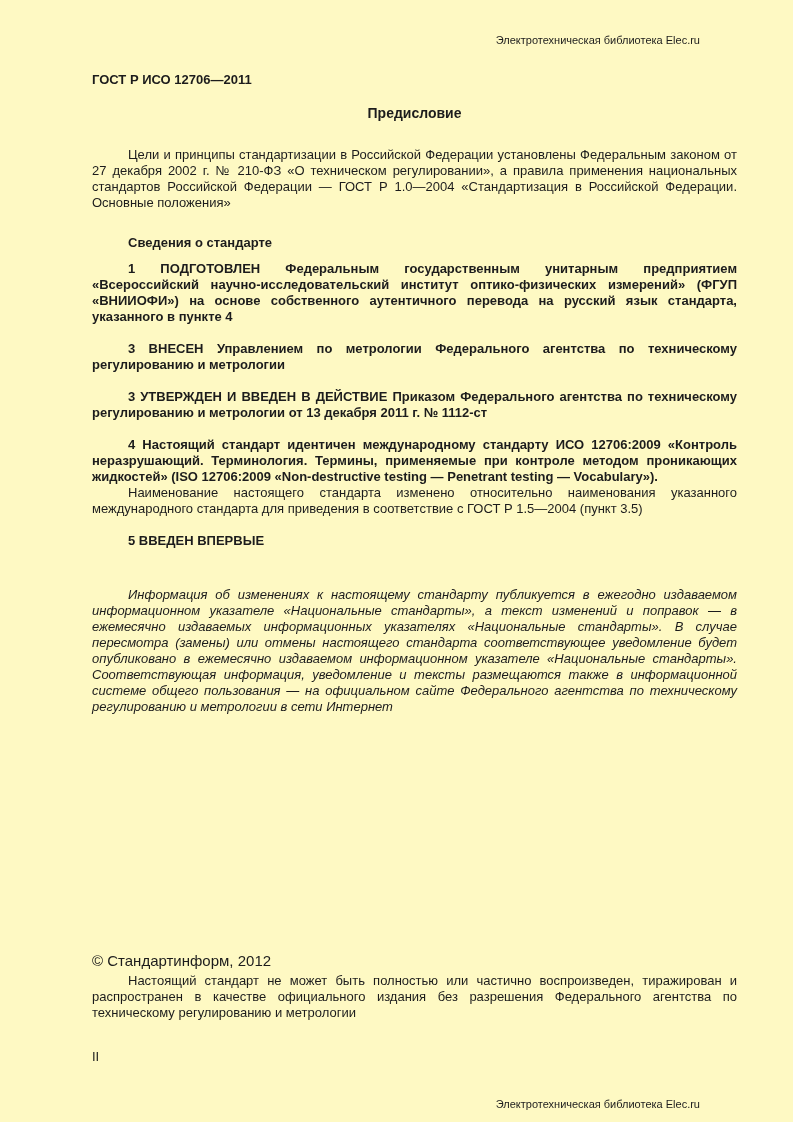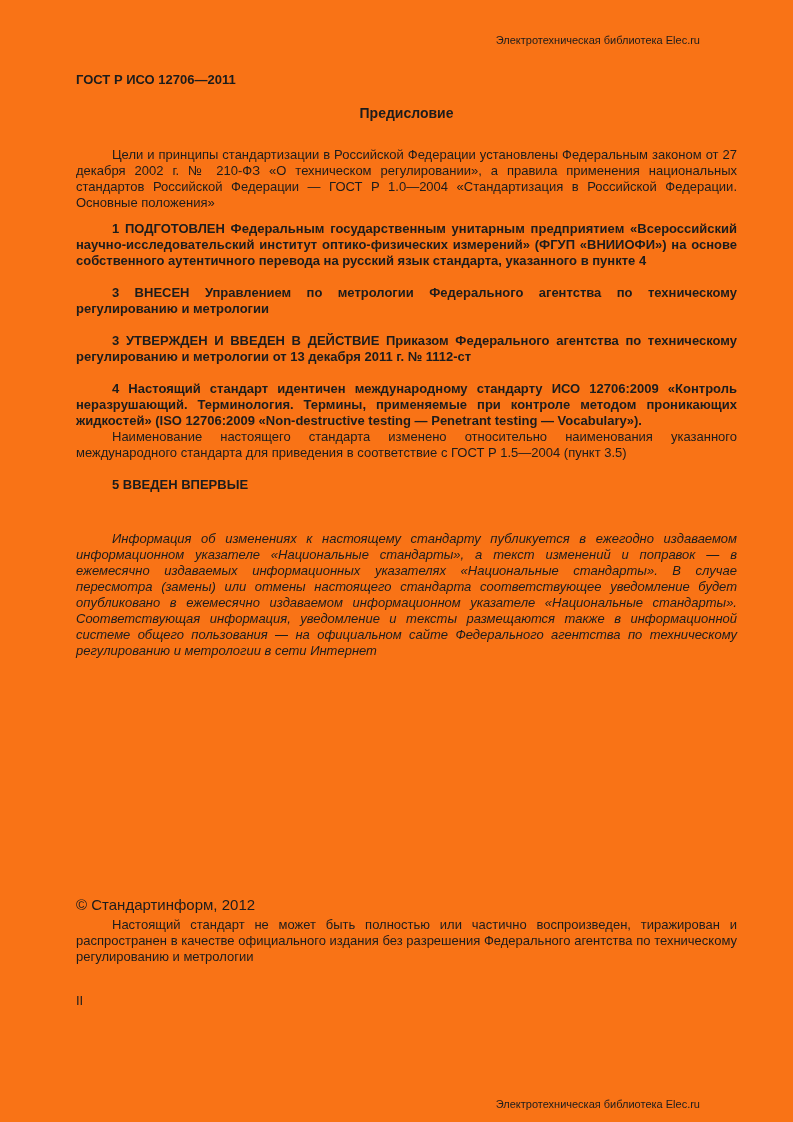--- a/index.html
+++ b/index.html
@@ -1,38 +1,38 @@
 <!DOCTYPE html>
 <html><head>
 <meta charset="utf-8">
 <style>
   * { margin: 0; padding: 0; box-sizing: border-box; }
   html, body { background: #ffffff; }
   .page {
     position: relative;
     width: 793px;
     height: 1122px;
-    background: #f97316;
+    background: #fef9c3;
     font-family: "Liberation Sans", sans-serif;
     color: #1c1c1c;
     overflow: hidden;
   }
   .banner {
     position: absolute;
     right: 93px;
     font-size: 11px;
     line-height: 13px;
     color: #1c1c1c;
     white-space: nowrap;
   }
   .banner-top { top: 34px; }
   .banner-bottom { top: 1098px; }
   .content {
     position: absolute;
-    left: 76px;
+    left: 92px;
     right: 56px;
     top: 72px;
   }
   .doc-code {
     font-size: 13px;
     font-weight: bold;
   }
   .title {
     margin-top: 18px;
     text-align: center;
@@ -81,20 +81,21 @@
   <div class="banner banner-top">Электротехническая библиотека Elec.ru</div>
 
   <div class="content">
 
     <div class="doc-code">ГОСТ Р ИСО 12706—2011</div>
 
     <div class="title">Предисловие</div>
 
     <p class="par p-intro">Цели и принципы стандартизации в Российской Федерации установлены Федеральным законом от 27 декабря 2002 г. № 210-ФЗ «О техническом регулировании», а правила применения национальных стандартов Российской Федерации — ГОСТ Р 1.0—2004 «Стандартизация в Российской Федерации. Основные положения»</p>
 
+    <div class="info-heading">Сведения о стандарте</div>
 
     <p class="par clause clause-first">1 ПОДГОТОВЛЕН Федеральным государственным унитарным предприятием «Всероссийский научно-исследовательский институт оптико-физических измерений» (ФГУП «ВНИИОФИ») на основе собственного аутентичного перевода на русский язык стандарта, указанного в пункте 4</p>
 
     <p class="par clause">3 ВНЕСЕН Управлением по метрологии Федерального агентства по техническому регулированию и метрологии</p>
 
     <p class="par clause">3 УТВЕРЖДЕН И ВВЕДЕН В ДЕЙСТВИЕ Приказом Федерального агентства по техническому регулированию и метрологии от 13 декабря 2011 г. № 1112-ст</p>
 
     <p class="par clause">4 Настоящий стандарт идентичен международному стандарту ИСО 12706:2009 «Контроль неразрушающий. Терминология. Термины, применяемые при контроле методом проникающих жидкостей» (ISO 12706:2009 «Non-destructive testing — Penetrant testing — Vocabulary»).</p>
 
     <p class="par clause-note">Наименование настоящего стандарта изменено относительно наименования указанного международного стандарта для приведения в соответствие с ГОСТ Р 1.5—2004 (пункт 3.5)</p>

